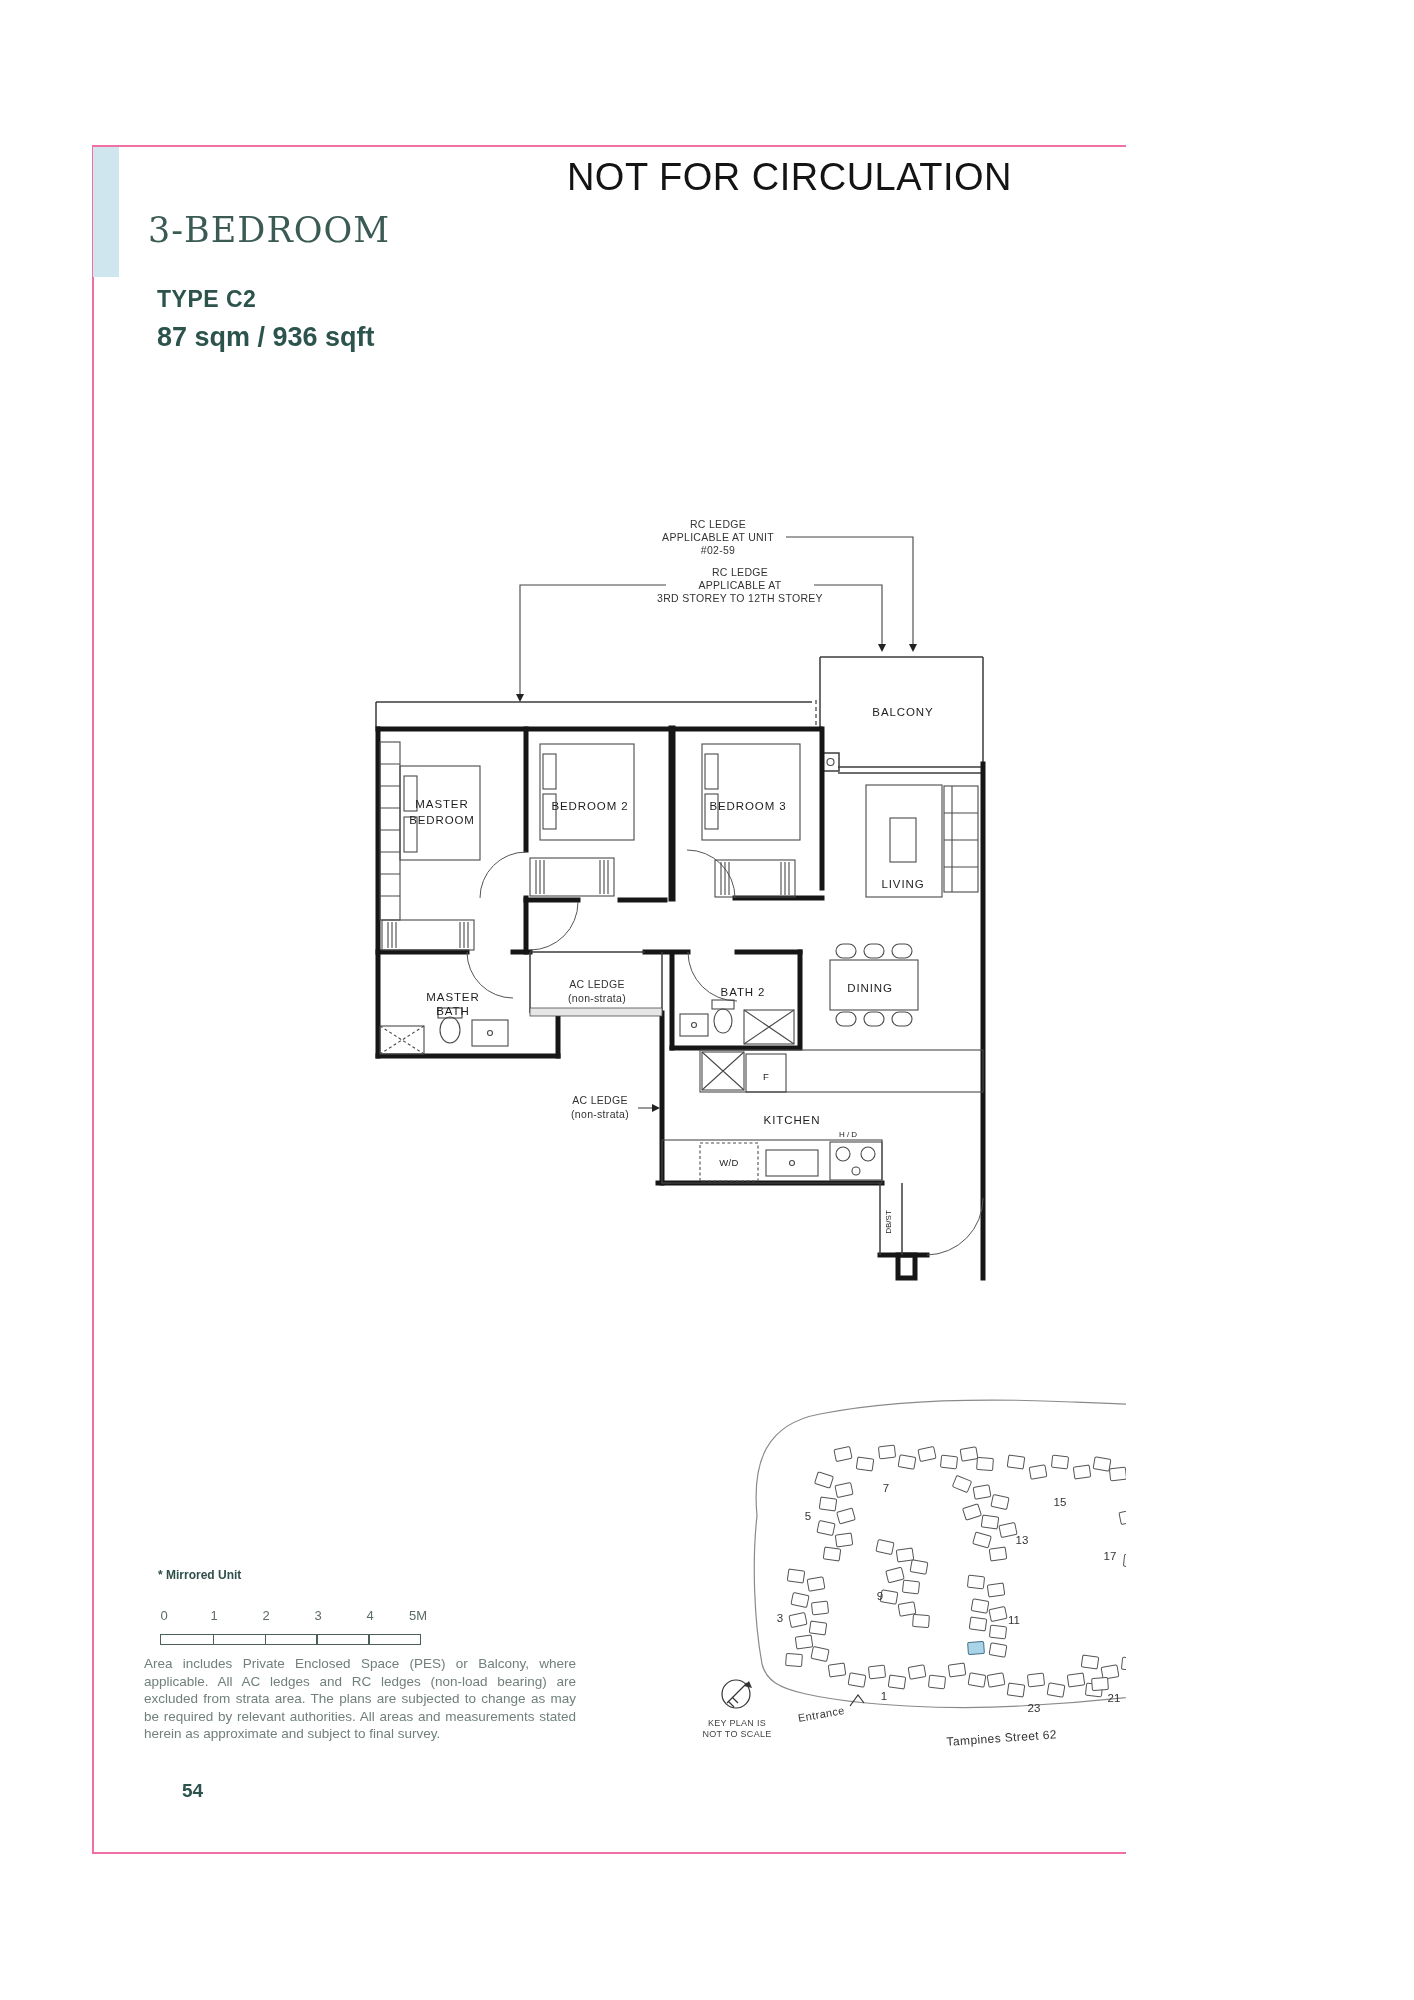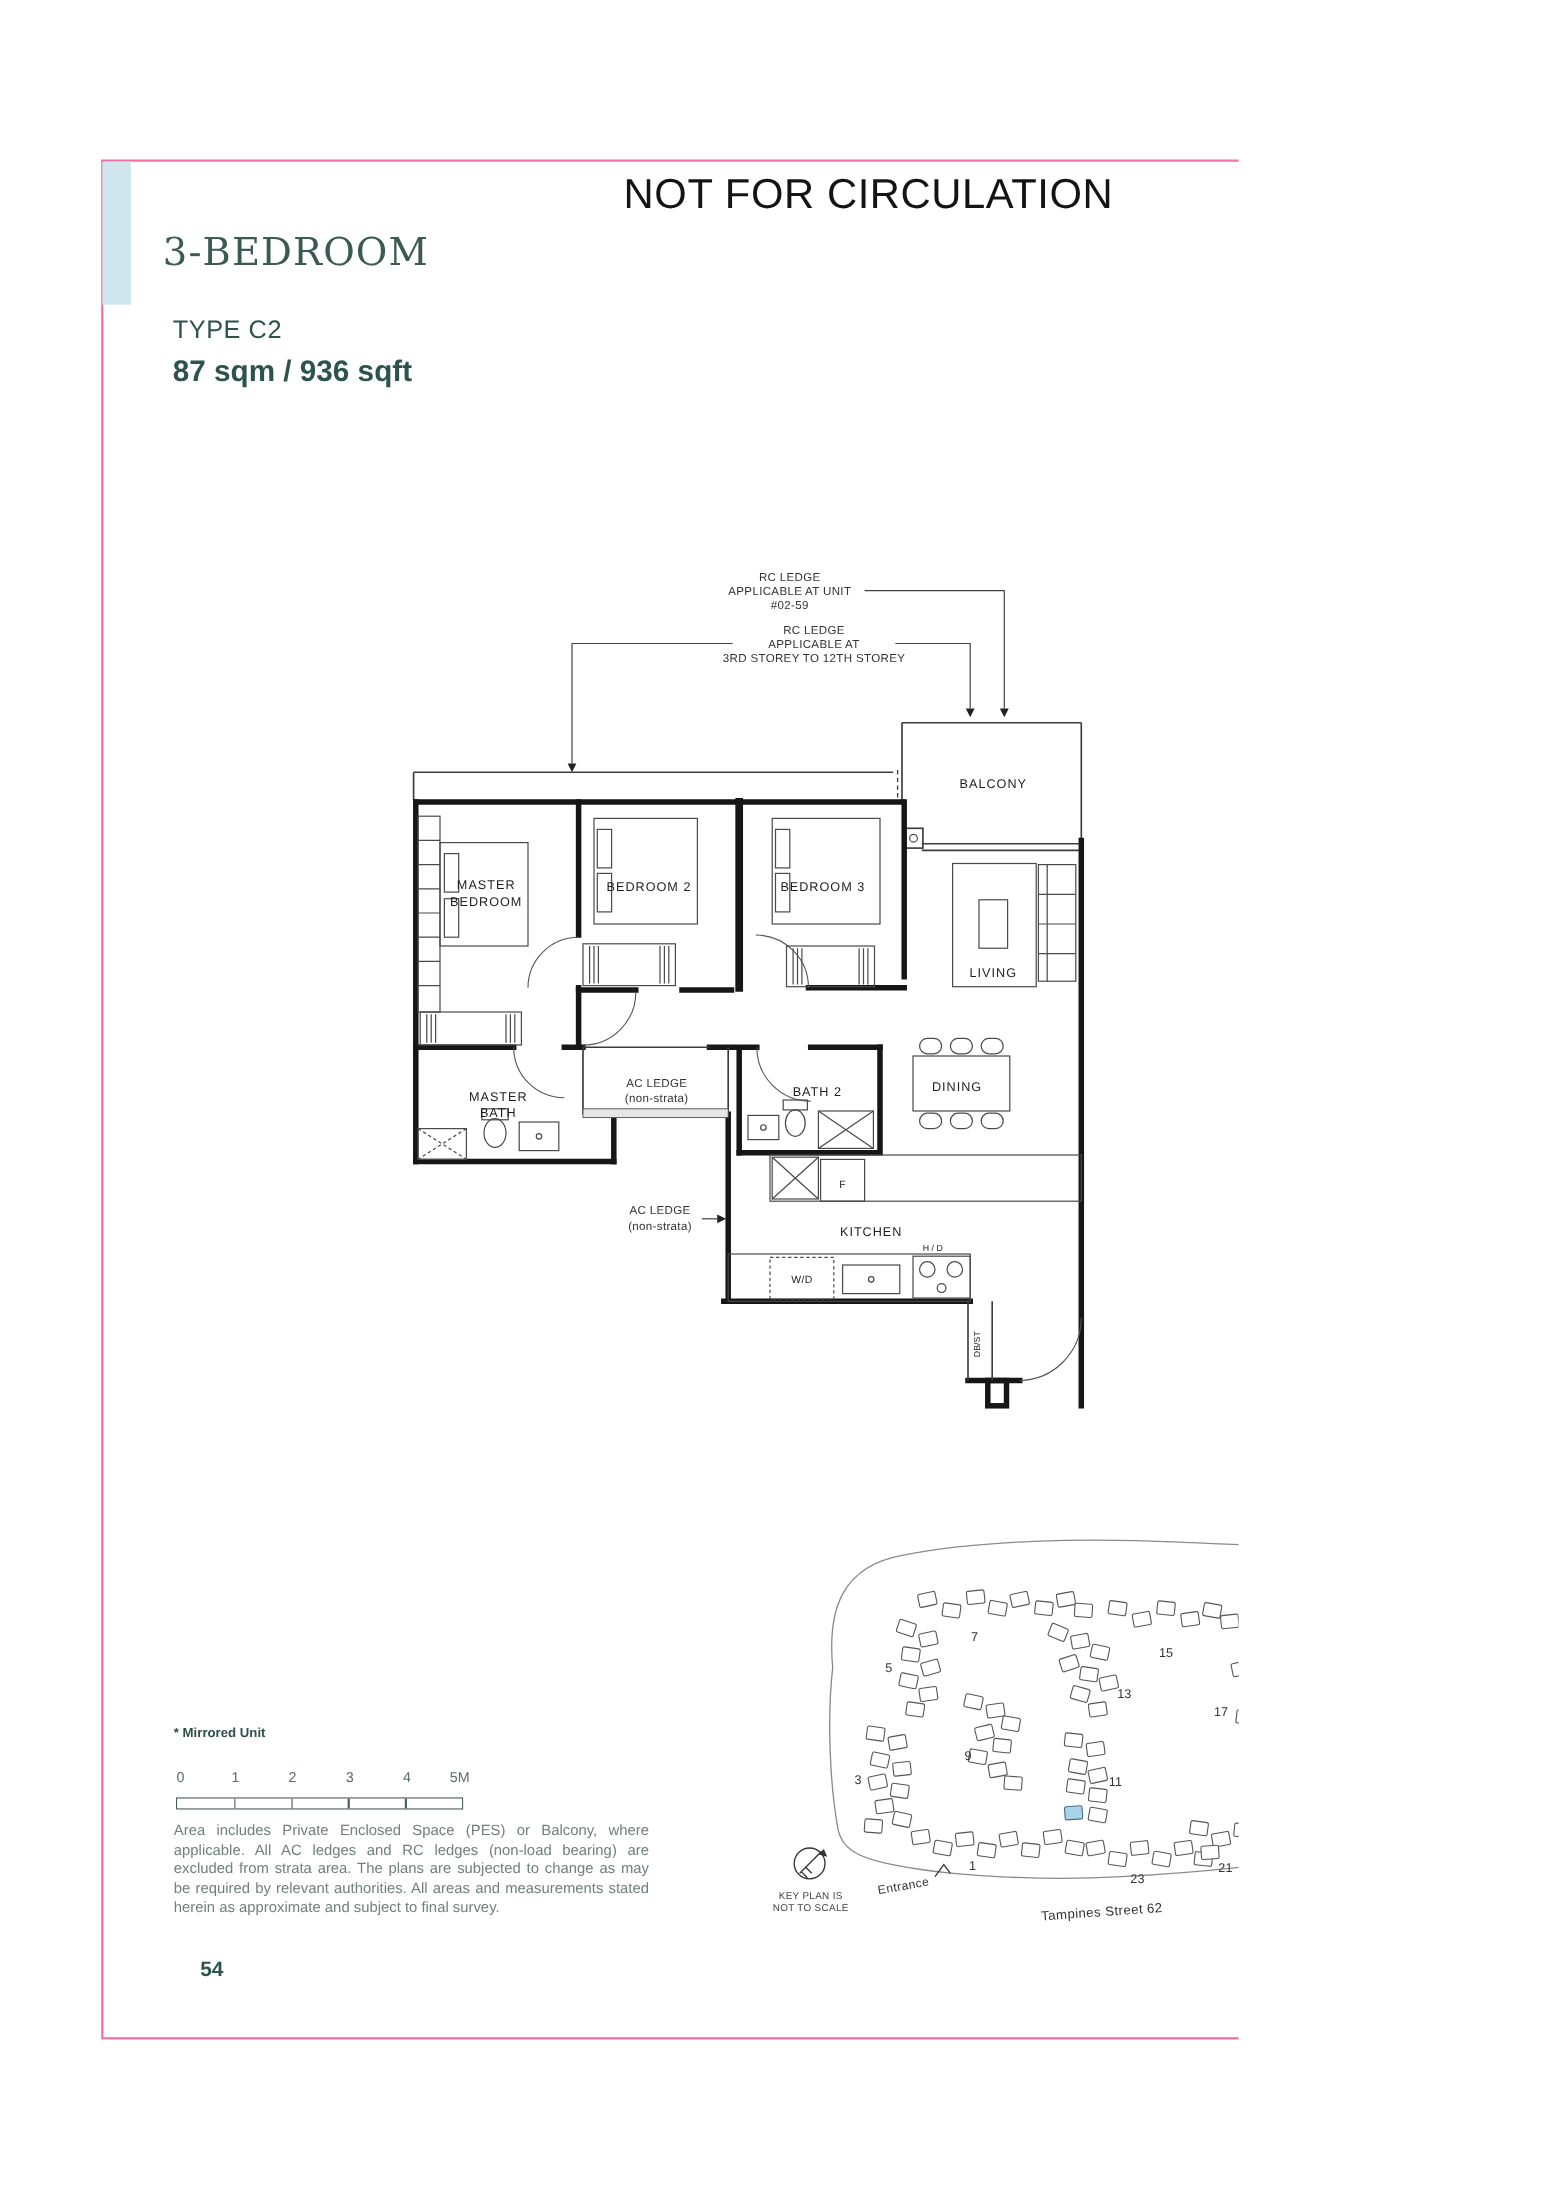--- a/index.html
+++ b/index.html
@@ -4,31 +4,31 @@
 <style>
   html,body{margin:0;padding:0;background:#ffffff;}
   .page{position:relative;width:1126px;height:2000px;background:#fff;
         font-family:"Liberation Sans",sans-serif;overflow:hidden;}
   .frame{position:absolute;left:92px;top:145px;width:1224px;height:1705px;
          border:2px solid #f06fa5;background:#fff;}
   .blue-tab{position:absolute;left:93px;top:147px;width:26px;height:130px;background:#cfe6ee;}
   .watermark{position:absolute;top:156px;right:114px;font-size:38px;color:#141414;letter-spacing:.5px;}
   .title{position:absolute;left:148px;top:210px;font-family:"DejaVu Serif","Liberation Serif",serif;
          font-size:35px;color:#3a5a53;letter-spacing:1px;}
-  .unit-type{position:absolute;left:157px;top:286px;font-size:23px;font-weight:normal;color:#2c544c;letter-spacing:.5px;}
+  .unit-type{position:absolute;left:157px;top:286px;font-size:23px;font-weight:bold;color:#2c544c;letter-spacing:.5px;}
   .unit-area{position:absolute;left:157px;top:322px;font-size:27px;font-weight:bold;color:#2c544c;}
   .blocks{position:absolute;left:157px;top:366px;font-size:18px;color:#5d7470;line-height:26px;}
   .plan-svg{position:absolute;left:350px;top:485px;width:680px;height:810px;}
   .key-svg{position:absolute;left:555px;top:1380px;width:760px;height:385px;}
   .mirrored{position:absolute;left:158px;top:1568px;font-size:12px;font-weight:bold;color:#2f4f49;}
   .scale-nums{position:absolute;left:160px;top:1608px;width:262px;height:16px;font-size:13px;color:#5c6b67;}
   .scale-nums span{position:absolute;transform:translateX(-50%);}
   .scale-bar{position:absolute;left:160px;top:1634px;width:259px;height:9px;border:1.5px solid #4c5f5b;}
   .scale-bar i{position:absolute;top:0;bottom:0;width:1.5px;background:#4c5f5b;}
-  .disclaimer{position:absolute;left:158px;top:1655px;width:432px;font-size:13.5px;
+  .disclaimer{position:absolute;left:144px;top:1655px;width:432px;font-size:13.5px;
               line-height:17.6px;color:#71807c;text-align:justify;}
   .pagenum{position:absolute;left:158px;top:1780px;font-size:19px;font-weight:bold;color:#2c544c;margin-left:24px;}
 
   
   .w{stroke:#161616;stroke-width:5;fill:none;stroke-linecap:square;}
   .w7{stroke:#161616;stroke-width:7;fill:none;stroke-linecap:square;}
   .t{stroke:#3c3c3c;stroke-width:1.5;fill:none;}
   .td{stroke:#3c3c3c;stroke-width:1.2;fill:none;stroke-dasharray:4 3;}
   .f{stroke:#4a4a4a;stroke-width:1.1;fill:none;}
   .fd{stroke:#4a4a4a;stroke-width:1.1;fill:none;stroke-dasharray:3 2.5;}

